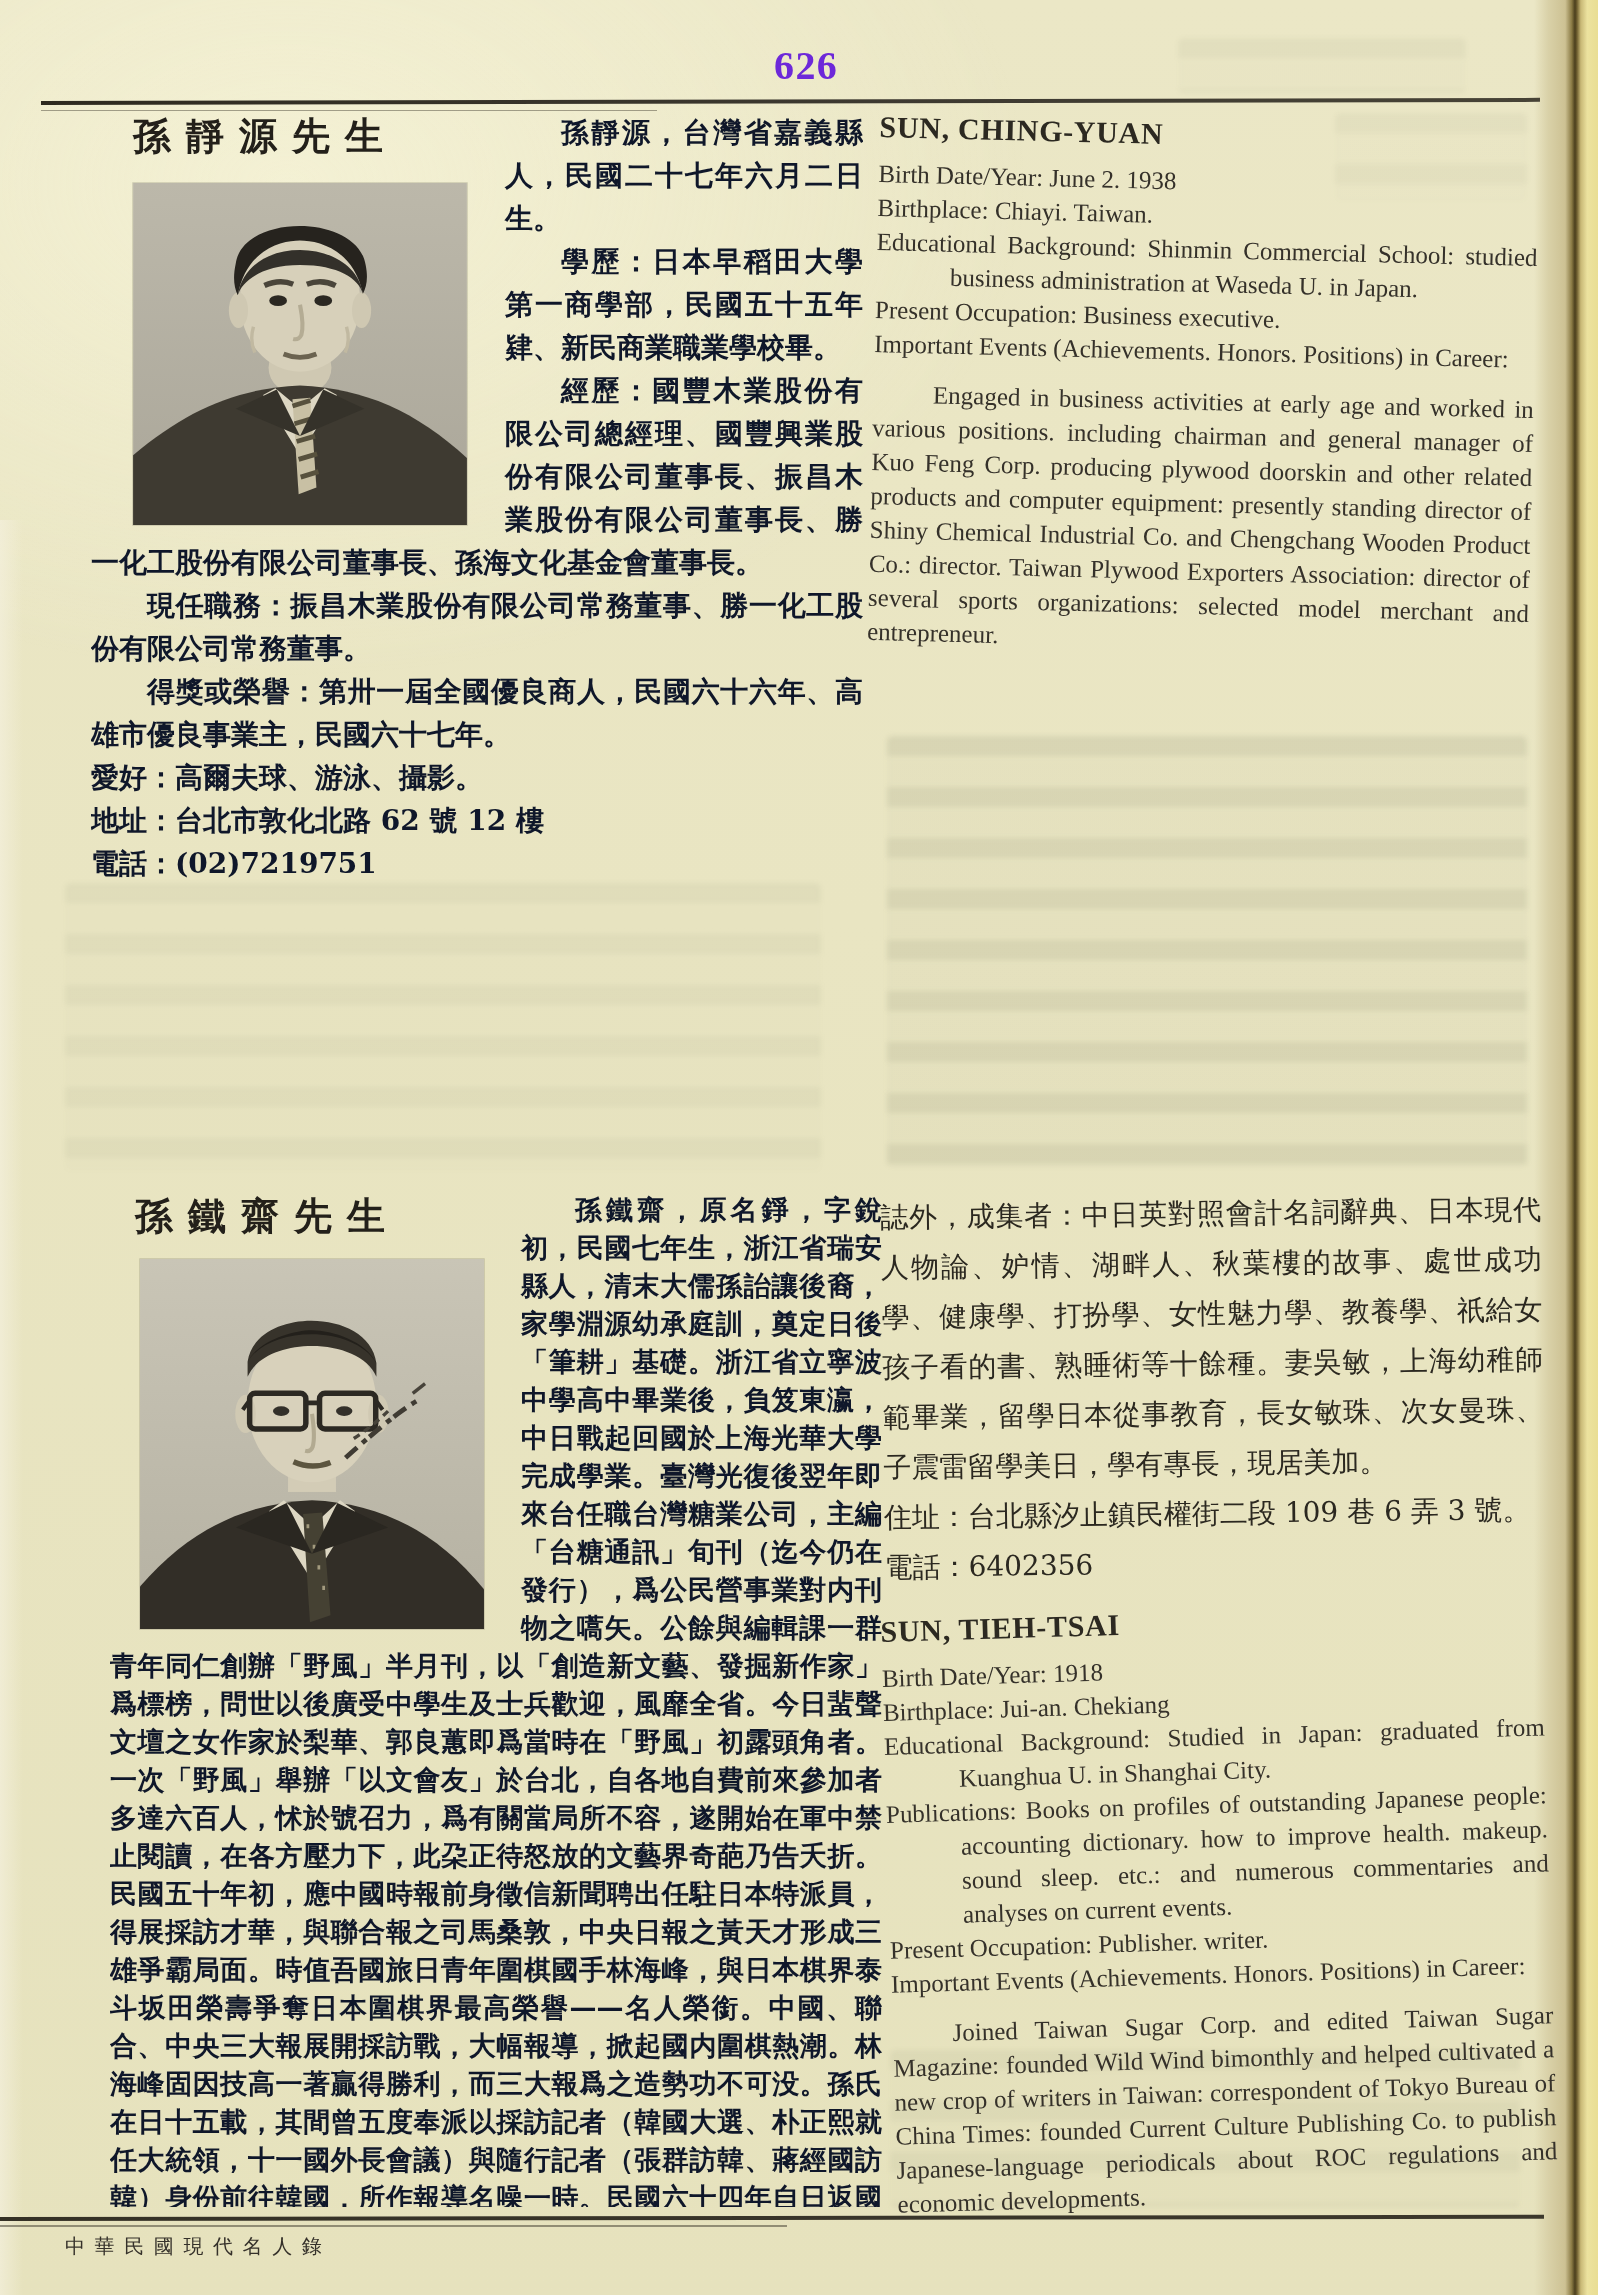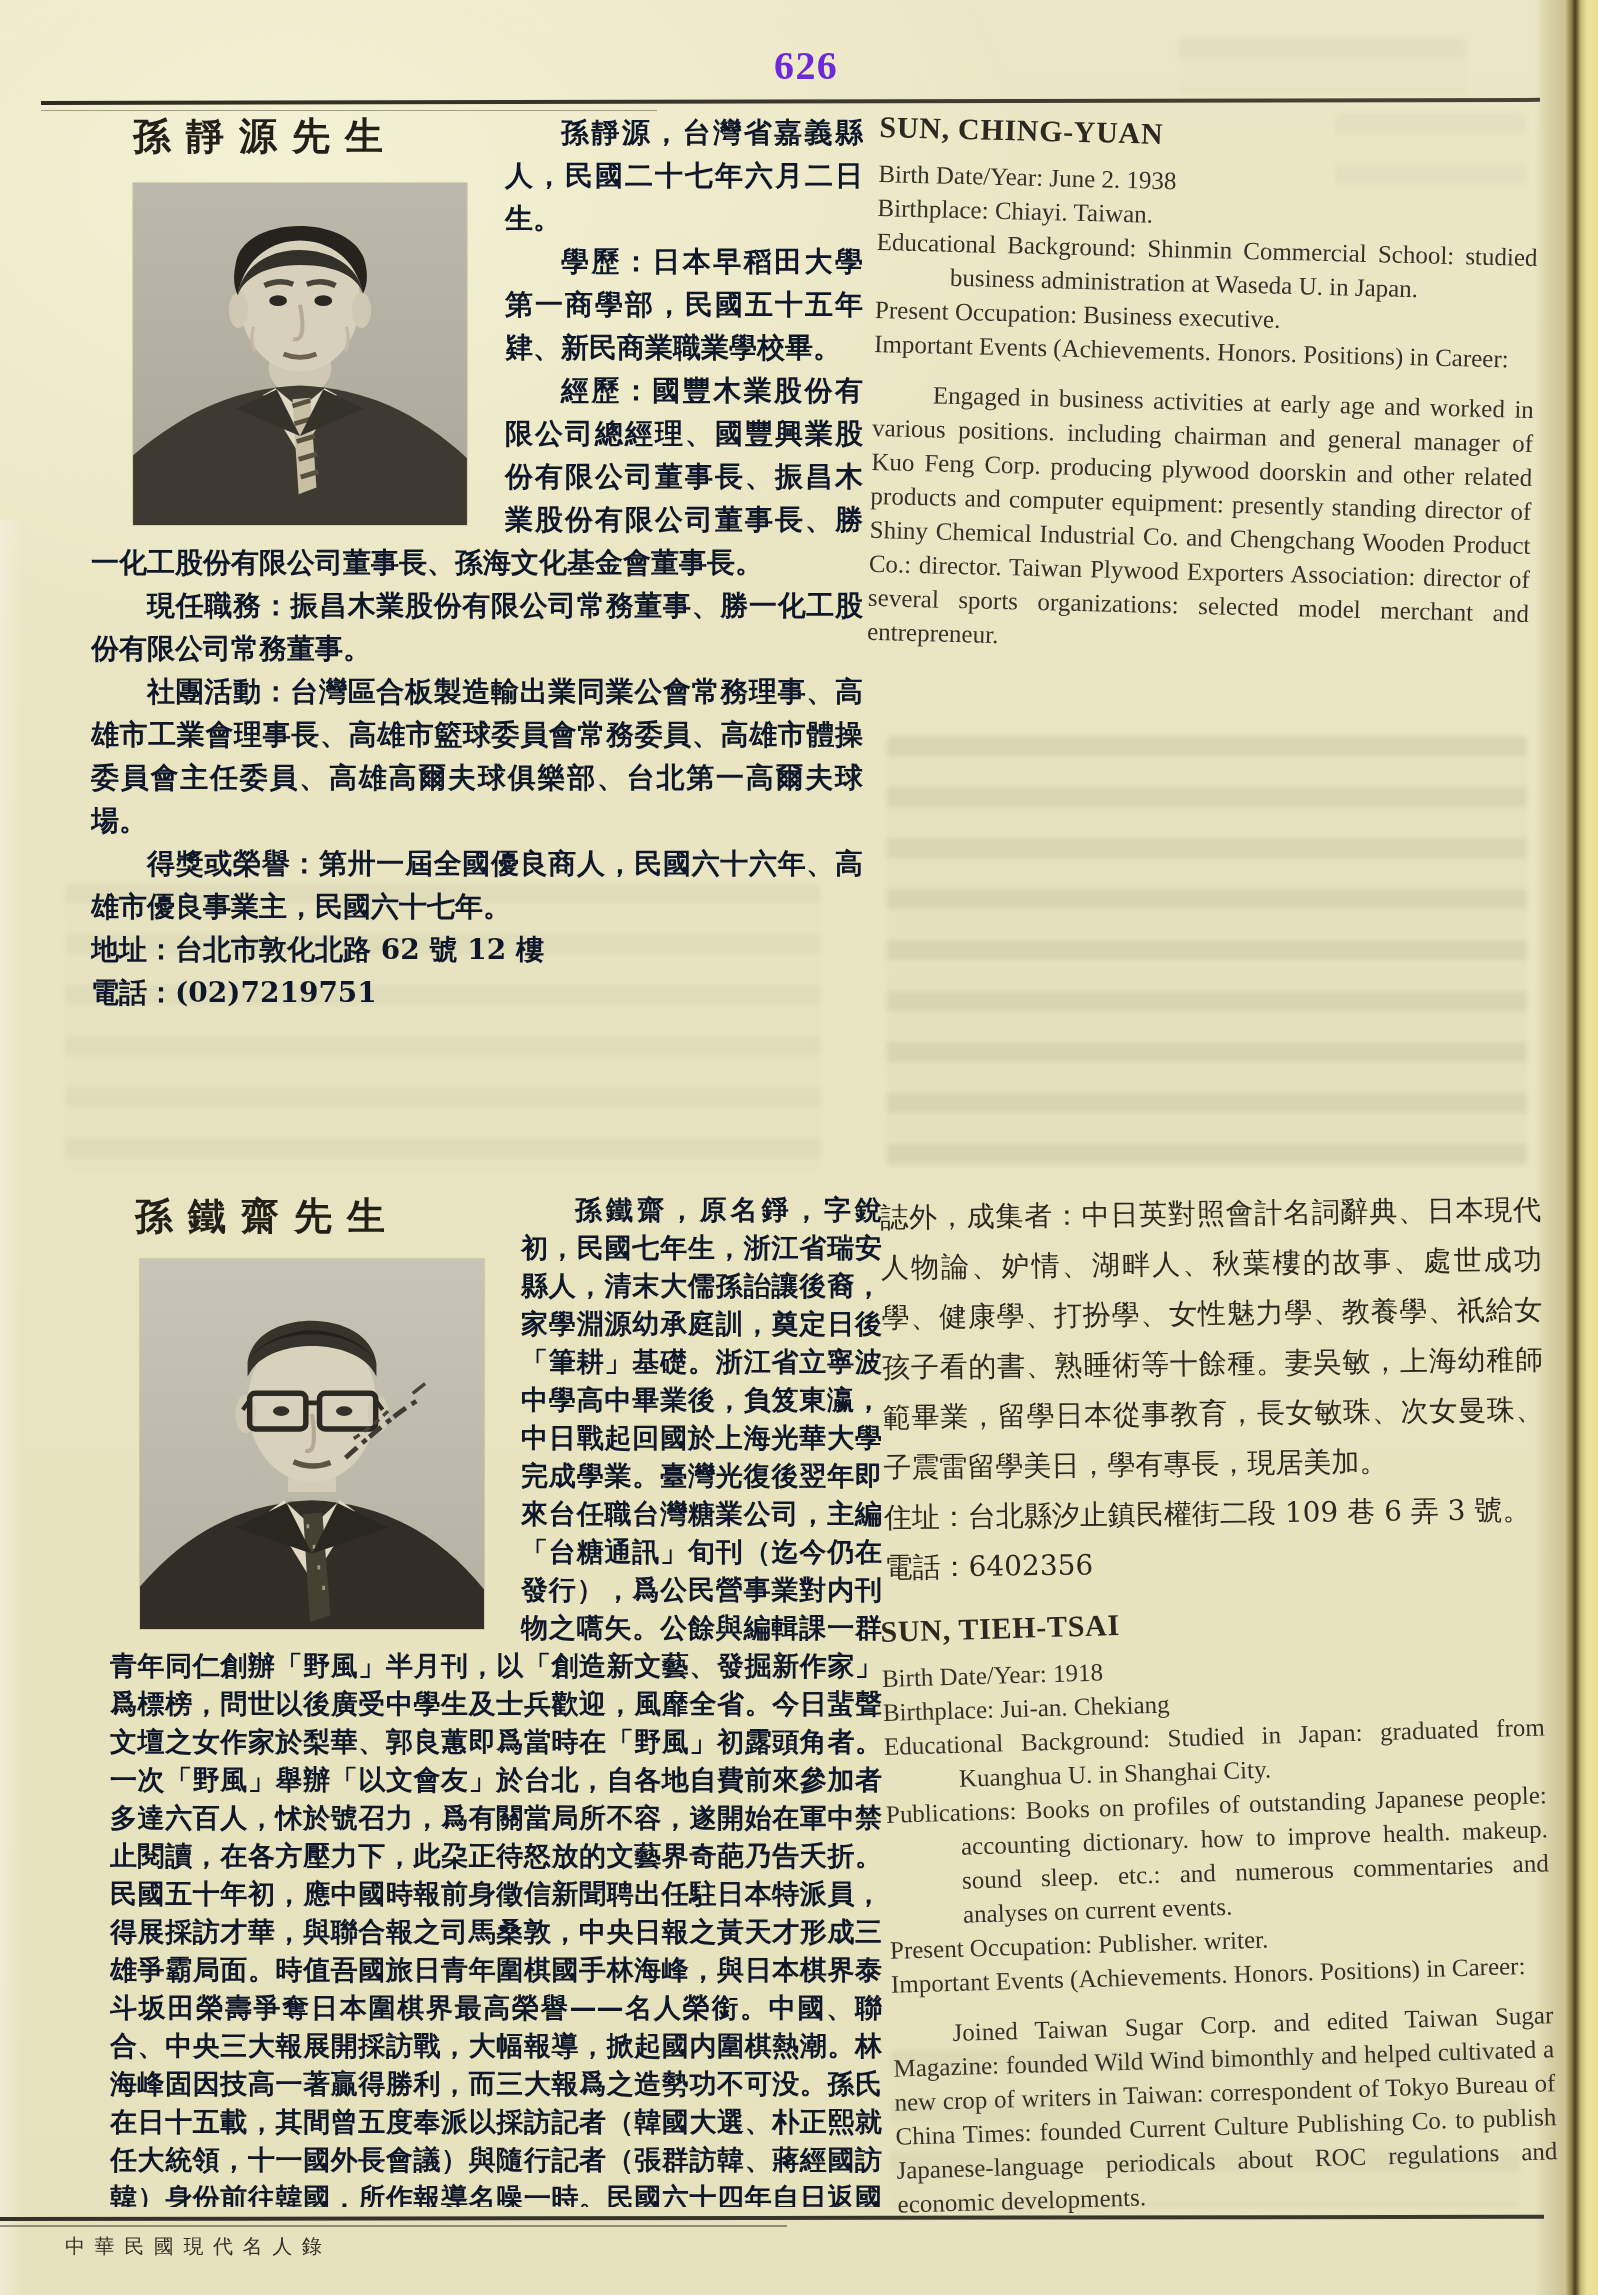--- a/index.html
+++ b/index.html
@@ -143,22 +143,22 @@
       <path d="M220,250 q24,10 48,0" stroke="#6b6350" stroke-width="7" fill="none"></path>
       <path d="M176,210 q-6,20 2,38" stroke="#c1b9a1" stroke-width="5" fill="none"></path>
       <path d="M312,210 q6,20 -2,38" stroke="#c1b9a1" stroke-width="5" fill="none"></path>
     </svg>
   </div>
   <div class="zh-body e1-body">
     <p class="ti2">孫靜源，台灣省嘉義縣人，民國二十七年六月二日生。</p>
     <p class="ti2">學歷：日本早稻田大學第一商學部，民國五十五年肄、新民商業職業學校畢。</p>
     <p class="ti2">經歷：國豐木業股份有限公司總經理、國豐興業股份有限公司董事長、振昌木業股份有限公司董事長、勝一化工股份有限公司董事長、孫海文化基金會董事長。</p>
     <p class="ti2">現任職務：振昌木業股份有限公司常務董事、勝一化工股份有限公司常務董事。</p>
-    <p class="ti2">社團活動：台灣區合板製造輸出業同業公會常務理事、高雄市工業會理事長、高雄市籃球委員會常務委員、高雄市體操委員會主任委員、高雄高爾夫球俱樂部、台北第一高爾夫球場。</p>
     <p class="ti2">得獎或榮譽：第卅一屆全國優良商人，民國六十六年、高雄市優良事業主，民國六十七年。</p>
+    <p>愛好：高爾夫球、游泳、攝影。</p>
     <p>地址：台北市敦化北路 62 號 12 樓</p>
     <p>電話：(02)7219751</p>
   </div>
 </div>
 
 <div class="entry-right e1-en en">
   <p class="en-name">SUN, CHING-YUAN</p>
   <p class="field">Birth Date/Year: June 2. 1938</p>
   <p class="field">Birthplace: Chiayi. Taiwan.</p>
   <p class="field hang">Educational Background: Shinmin Commercial School: studied business administration at Waseda U. in Japan.</p>

